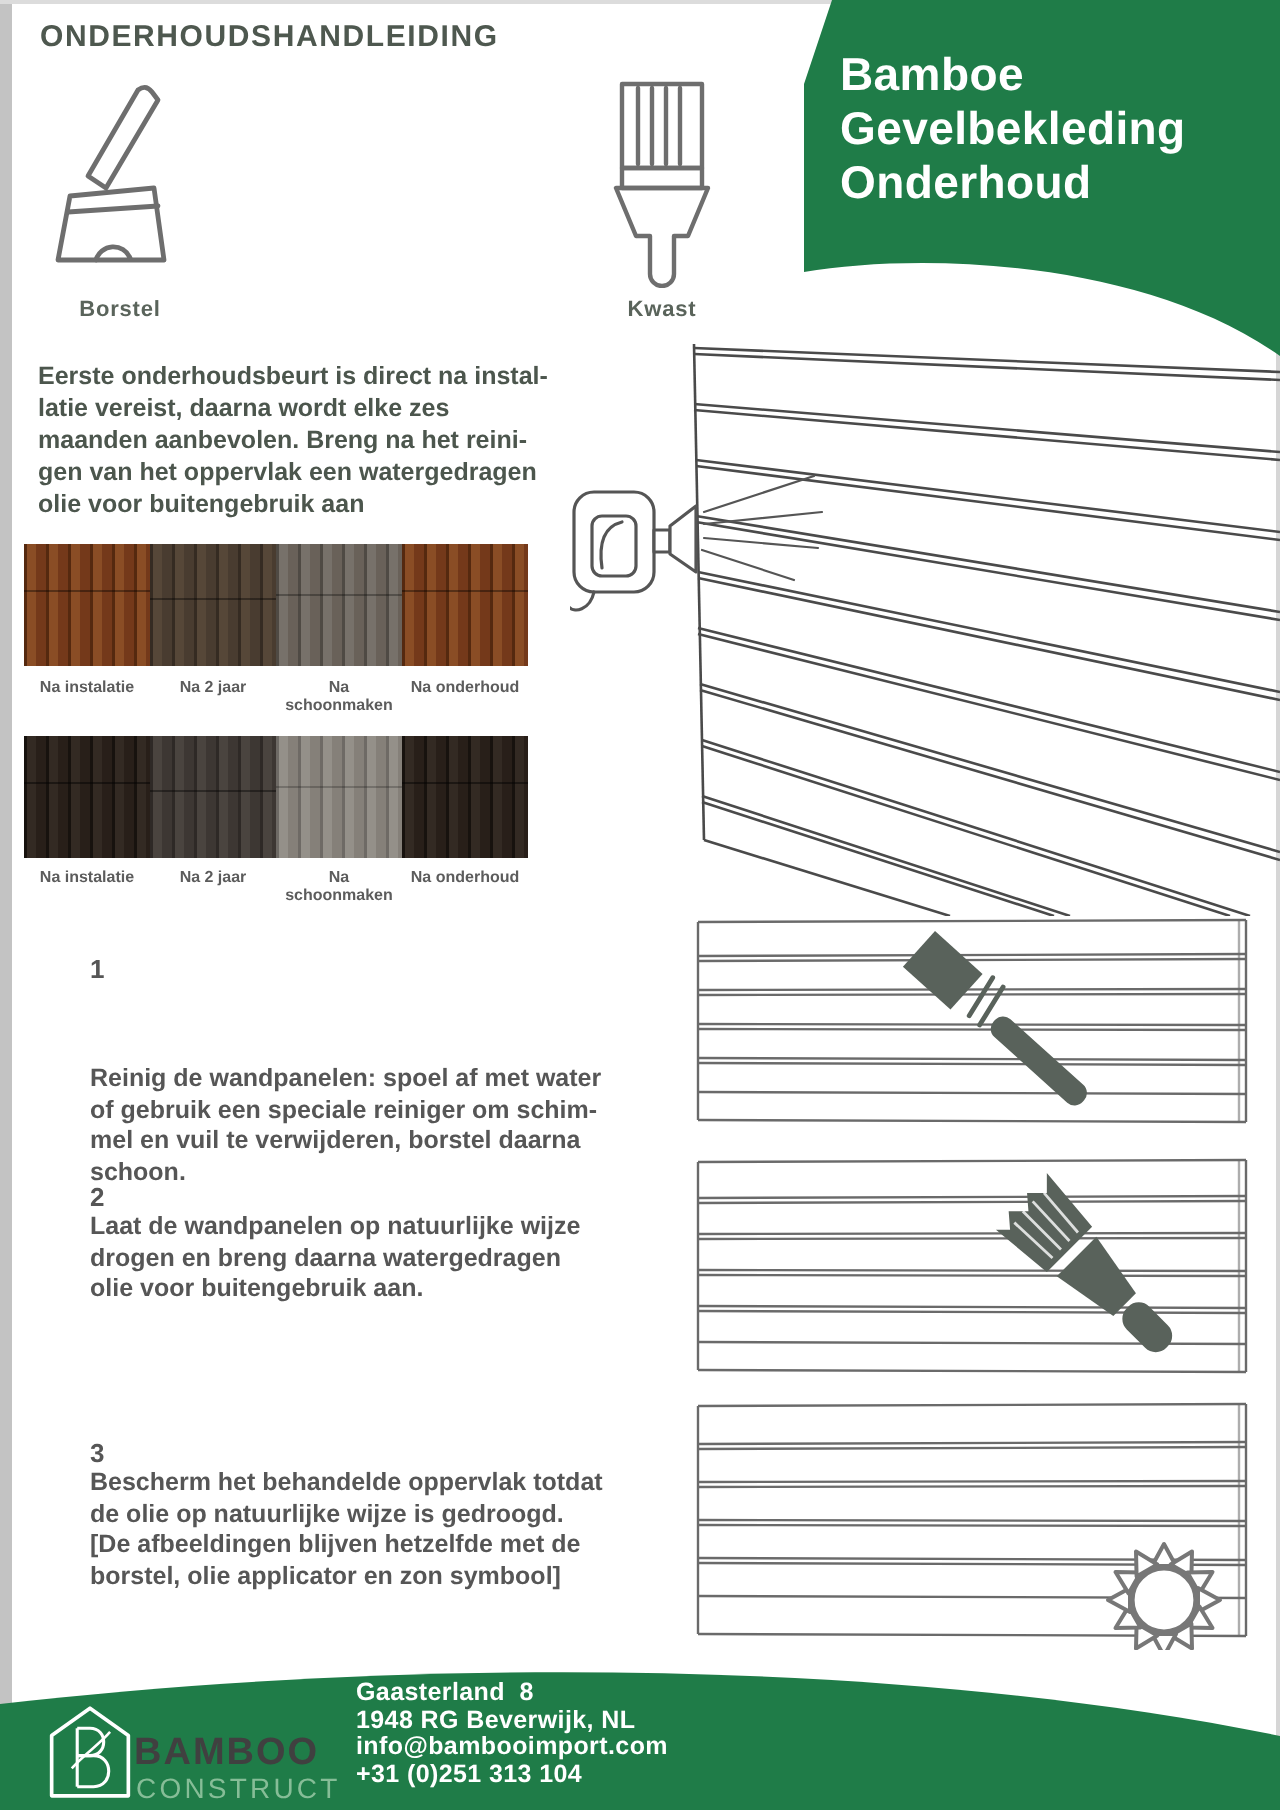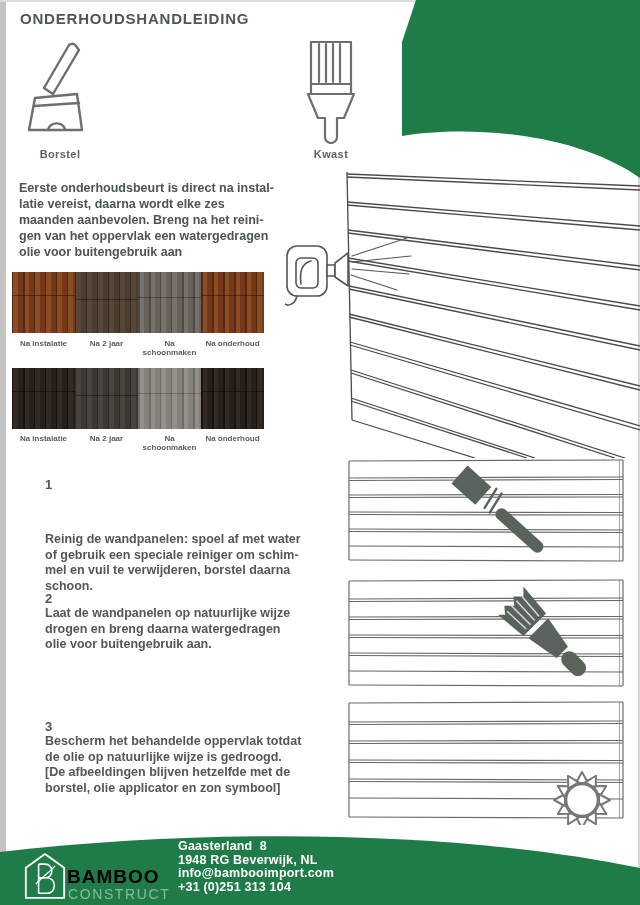--- a/index.html
+++ b/index.html
@@ -57,21 +57,21 @@
     repeating-linear-gradient(90deg,#2e2926 0 1.5px,#4a443f 1.5px 6px,#3d3733 6px 11px);}
   .wd-b3{background:
     repeating-linear-gradient(180deg,transparent 0 25px,rgba(0,0,0,.22) 25px 26px,transparent 26px 55px),
     repeating-linear-gradient(90deg,#6e6a65 0 1.5px,#949089 1.5px 6px,#858079 6px 11px);}
 
   .step-number{left:45px;z-index:2;font-size:13px;font-weight:bold;color:#565656;}
   .step-text{left:45px;width:290px;z-index:2;font-size:12.5px;line-height:15.5px;font-weight:bold;color:#565656;}
 
   .footer{left:0;bottom:0;width:640px;height:80px;z-index:5;}
   .footer-logo{left:24px;top:852px;z-index:6;}
-  .brand-name{left:67px;top:866px;z-index:6;color:#000000;font-size:19px;font-weight:bold;letter-spacing:1px;}
+  .brand-name{left:67px;top:866px;z-index:6;color:#404040;font-size:19px;font-weight:bold;letter-spacing:1px;}
   .brand-sub{left:68px;top:886px;z-index:6;color:#86bd97;font-size:14px;letter-spacing:1.6px;}
   .footer-address{left:178px;top:840px;z-index:6;color:#ffffff;font-size:12.5px;line-height:13.5px;font-weight:bold;letter-spacing:.2px;}
 </style>
 </head>
 <body>
 
 <div class="page">
   <div class="edge-left"></div>
   <div class="edge-top"></div>
   <div class="edge-right"></div>
@@ -99,20 +99,23 @@
         <rect x="10" y="46" width="40" height="10"></rect>
         <path d="M7,56 L53,56 L43,80 L36,80 L36,99 A6,6 0 0 1 24,99 L24,80 L17,80 Z"></path>
       </g>
     </svg>
     <div class="tool-label">Kwast</div>
   </div>
 
   <svg class="abs banner" viewBox="0 0 238 182">
     <path d="M14,0 L238,0 L238,178 C170,130 60,126 0,136 L0,42 Z" fill="#1f7c48"></path>
   </svg>
+  <div class="abs banner-text pre">Bamboe
+Gevelbekleding
+Onderhoud</div>
 
   <div class="abs intro pre">Eerste onderhoudsbeurt is direct na instal-
 latie vereist, daarna wordt elke zes
 maanden aanbevolen. Breng na het reini-
 gen van het oppervlak een watergedragen
 olie voor buitengebruik aan</div>
 
   <svg class="abs" style="left:285px;top:168px;z-index:1;" width="355" height="290" viewBox="0 0 355 290">
     <g fill="none" stroke="#4a4a4a" stroke-width="1.3">
       <line x1="62" y1="4" x2="67" y2="252"></line>

